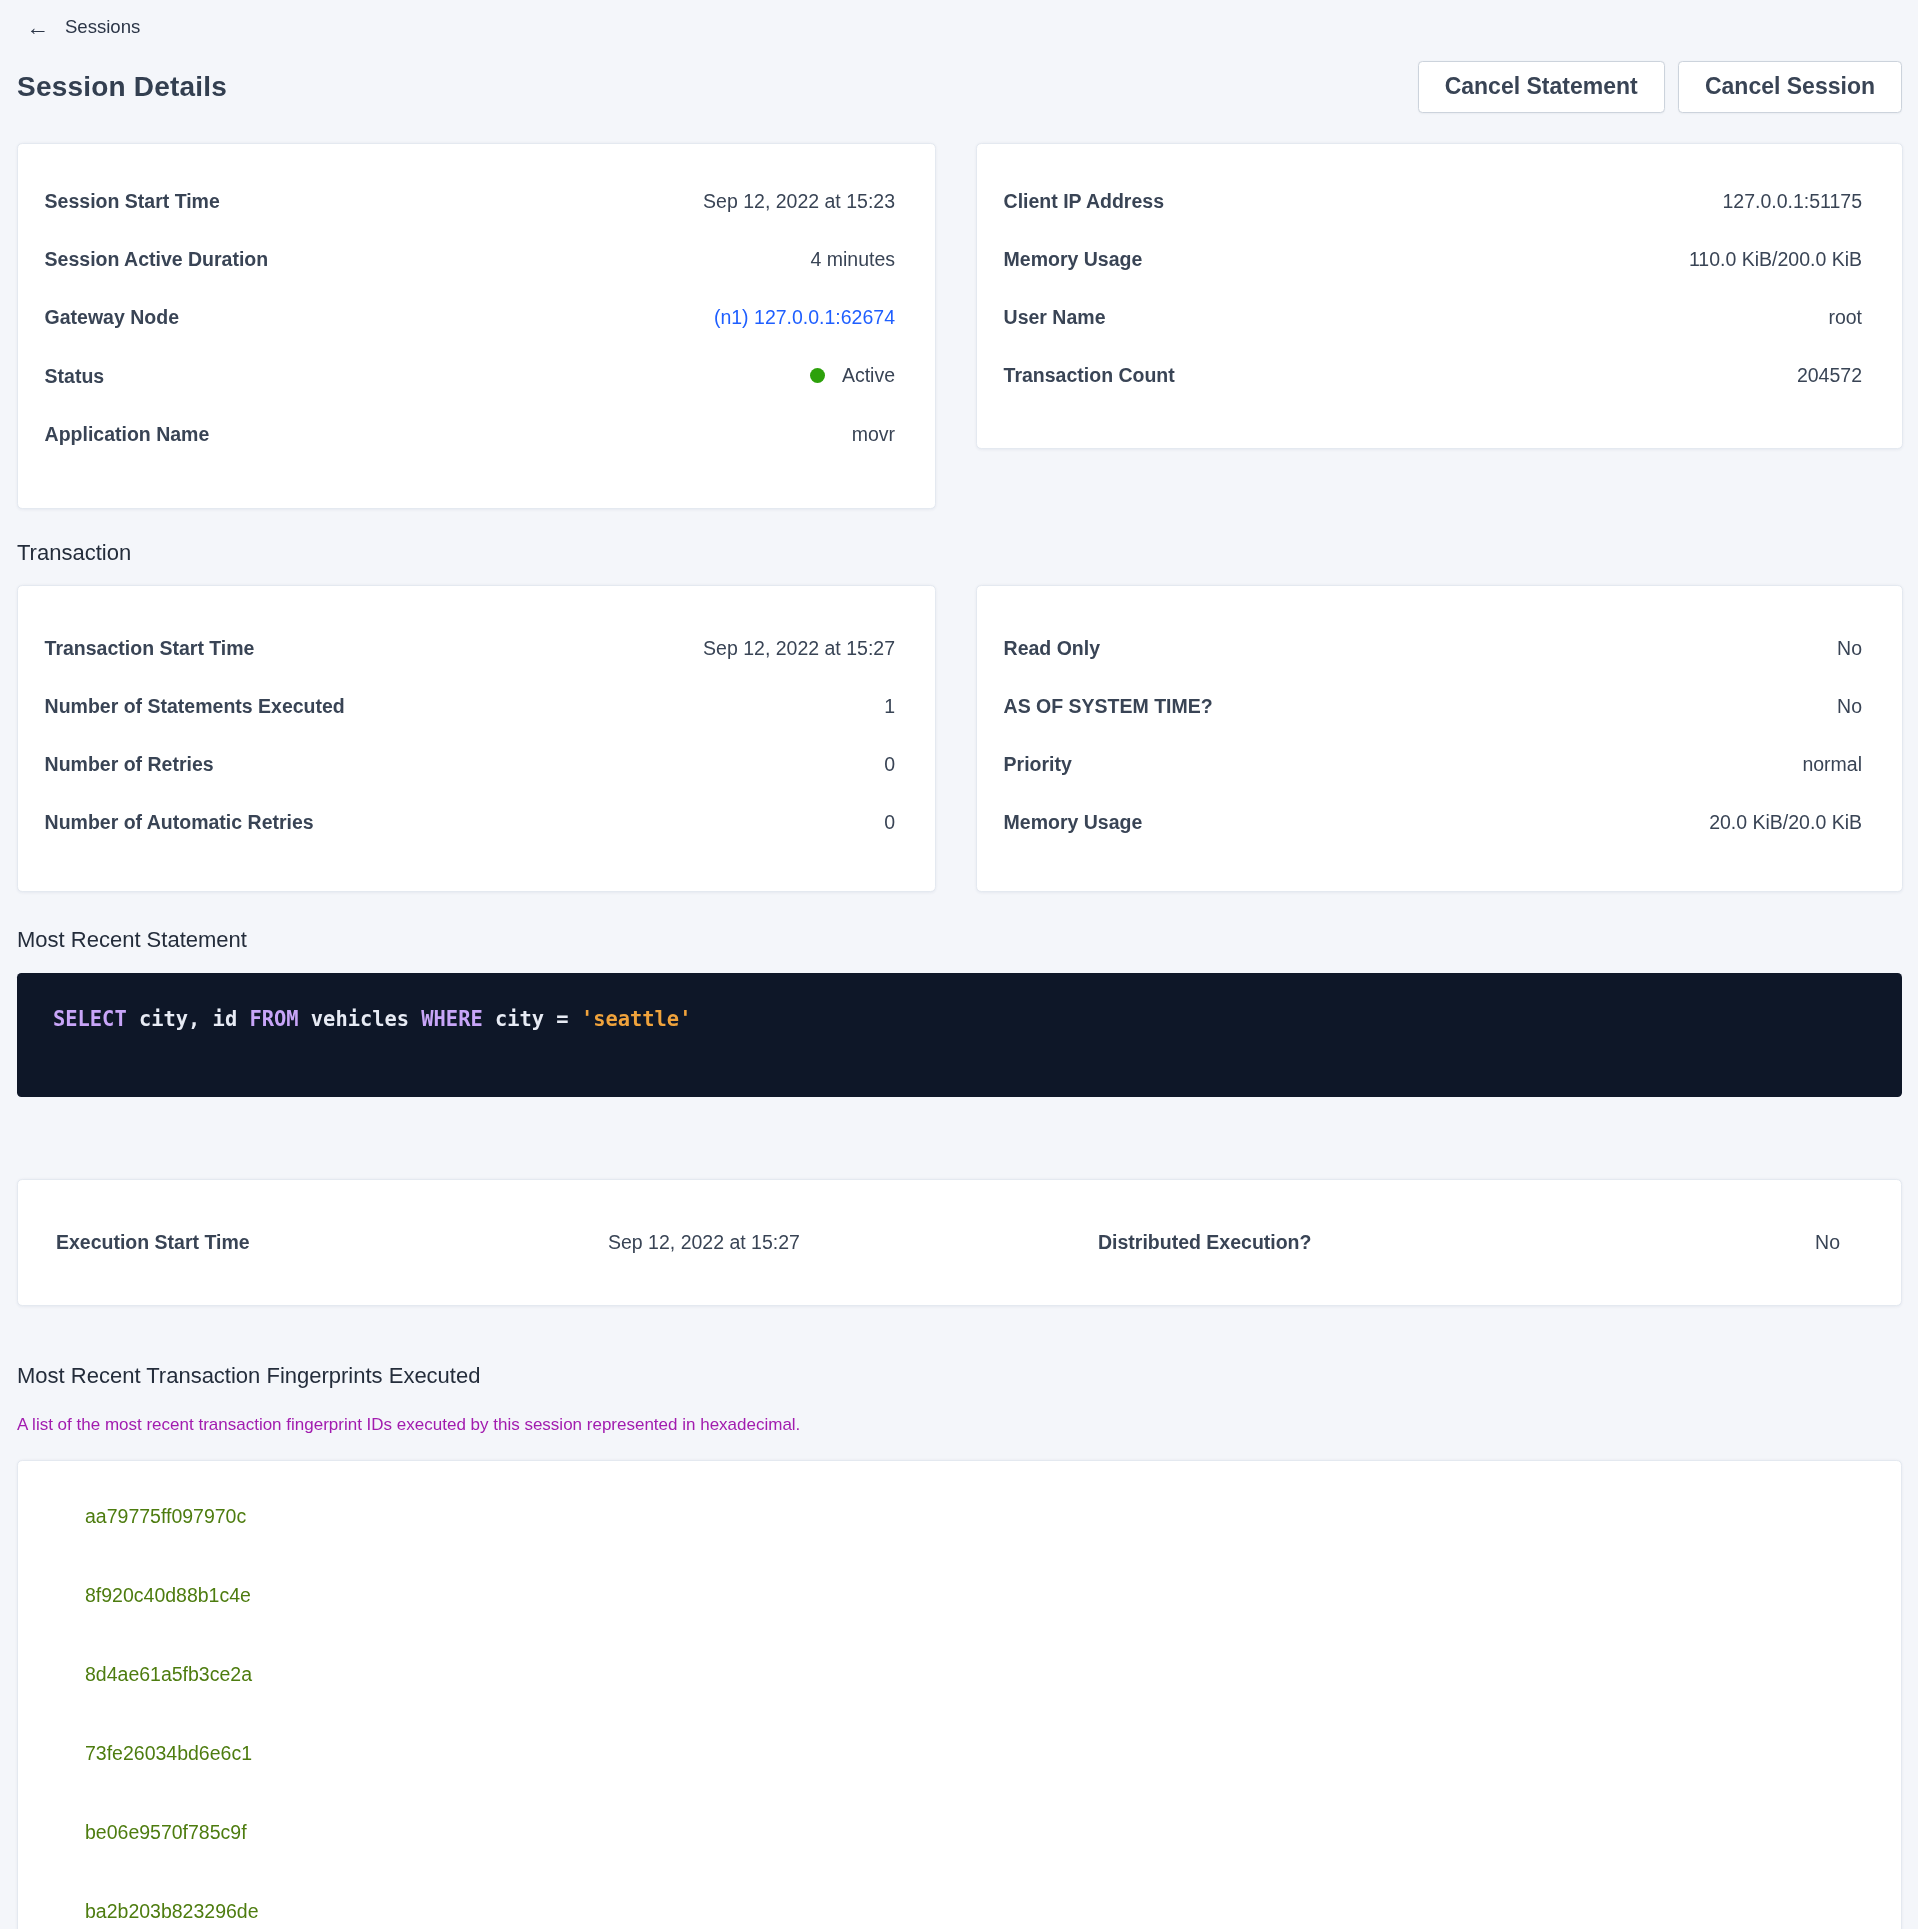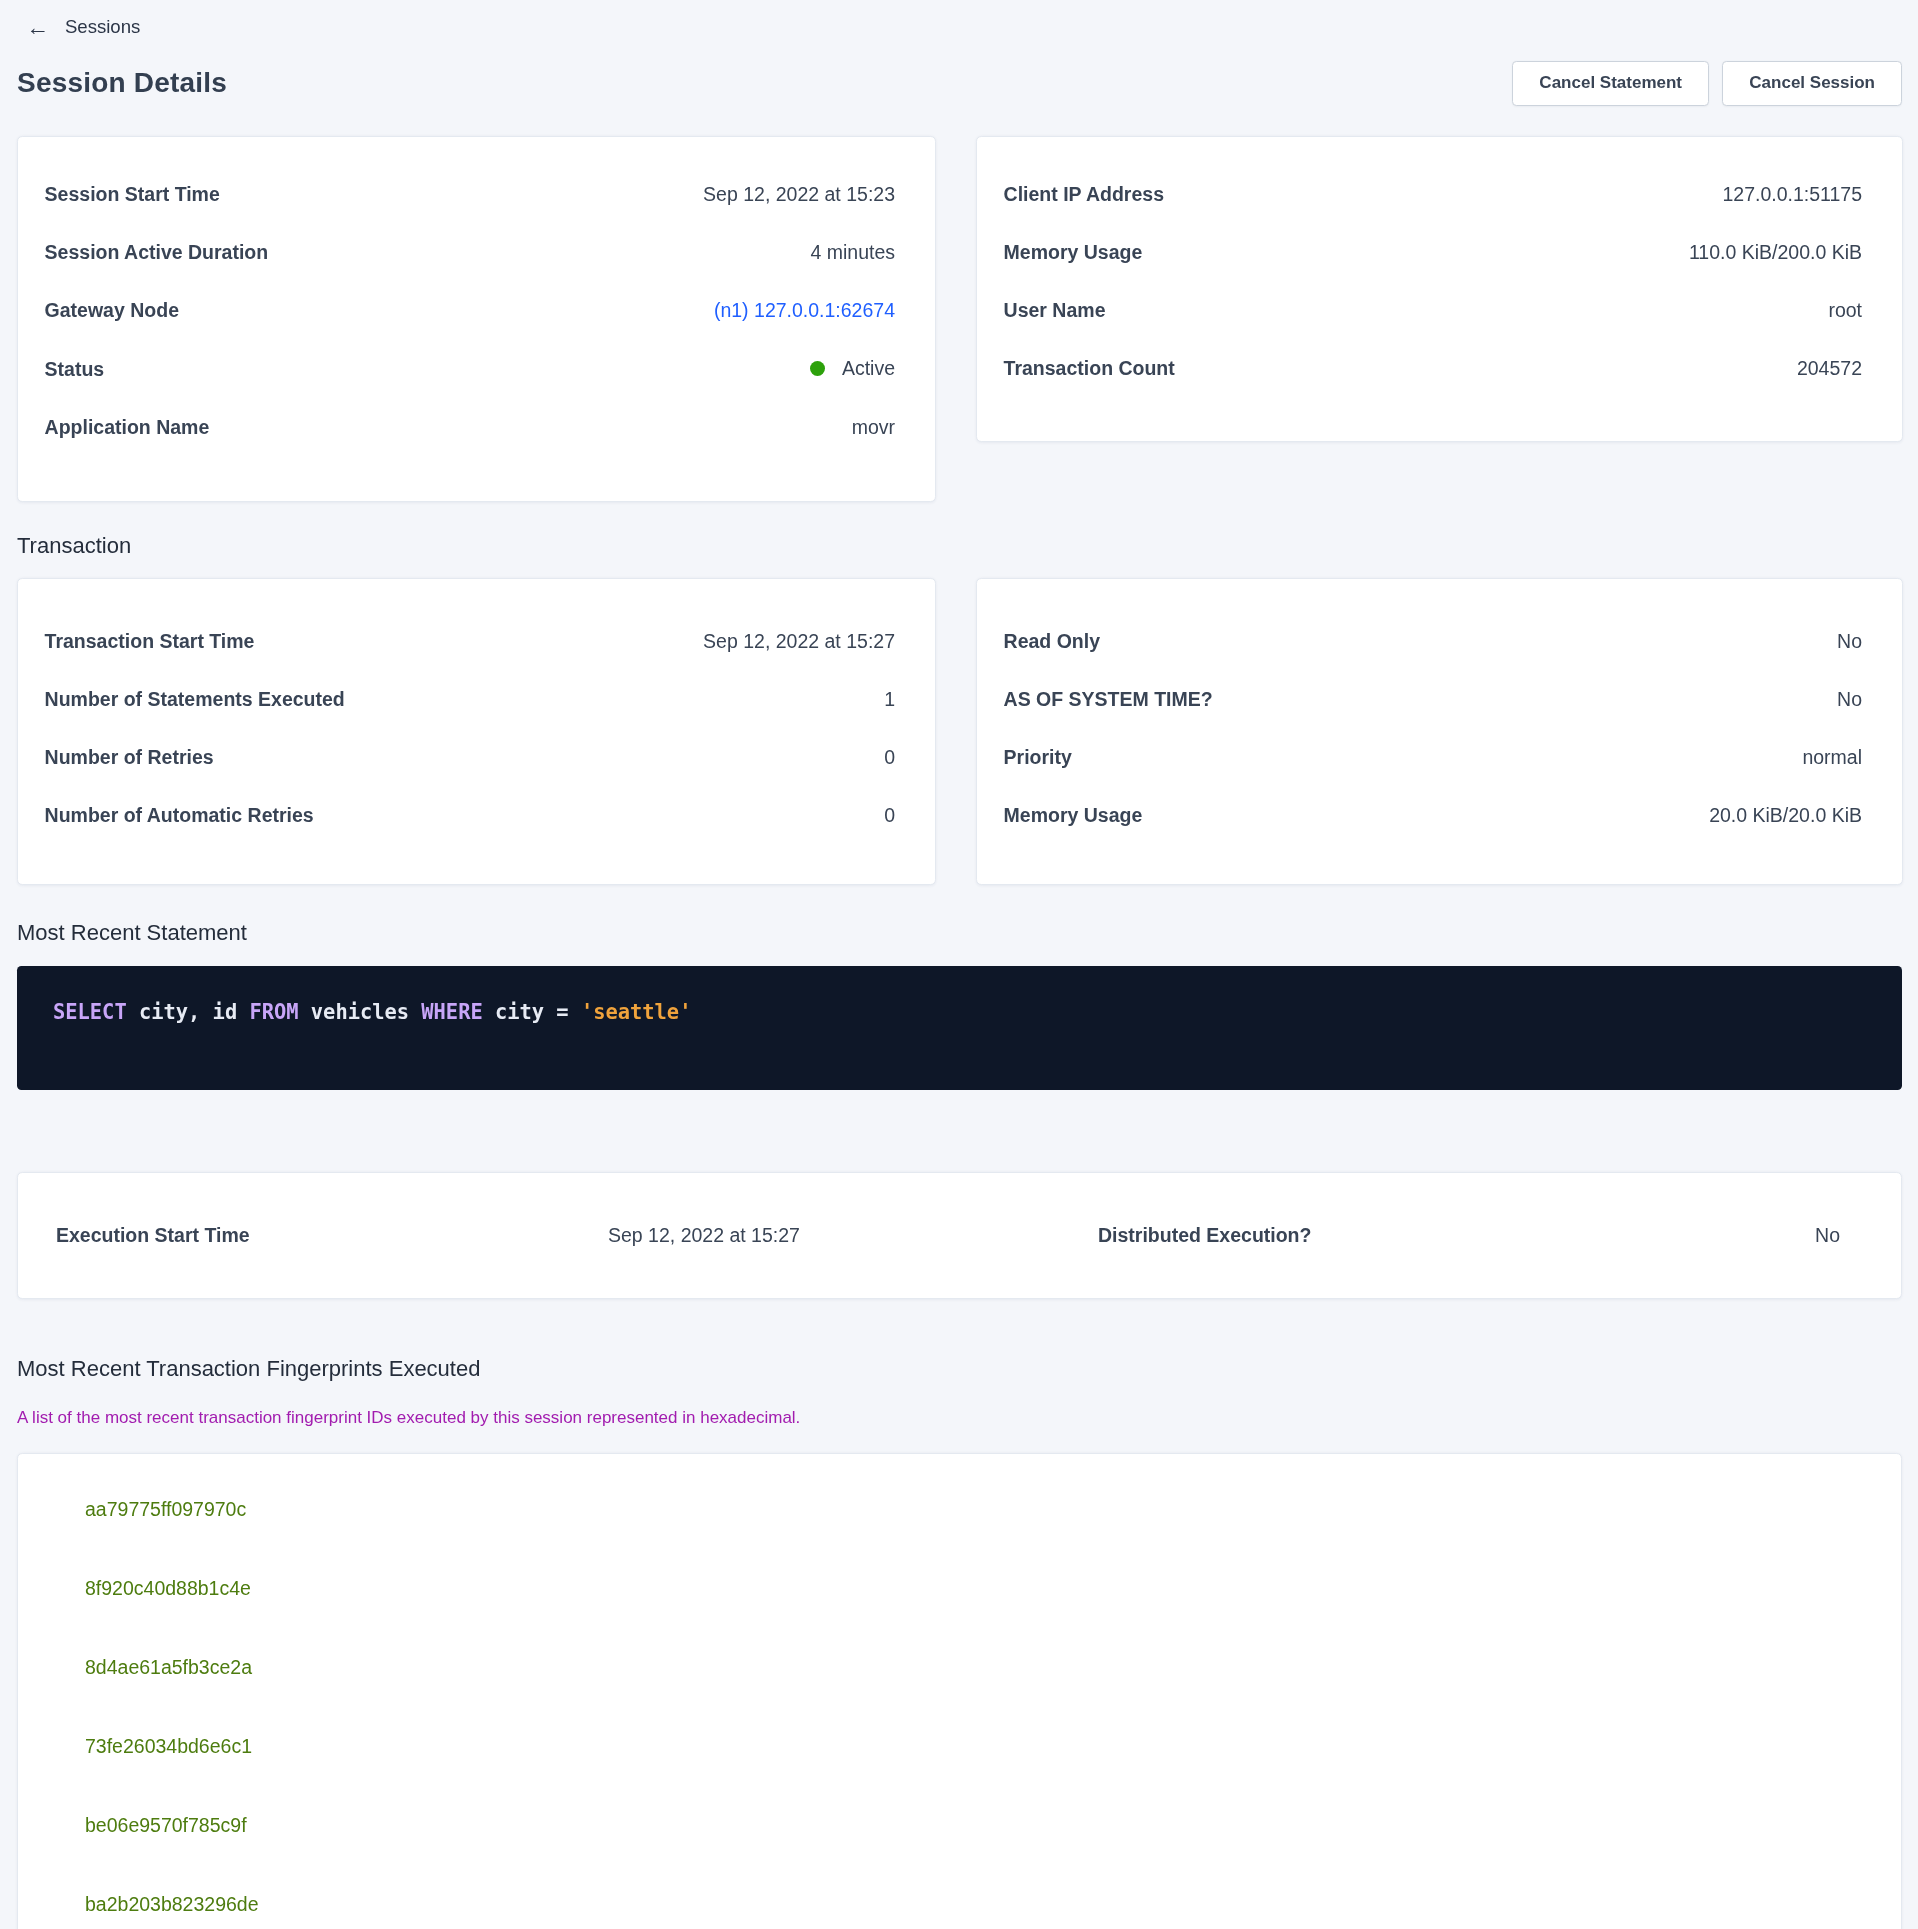--- a/index.html
+++ b/index.html
@@ -25,21 +25,21 @@
   
   .header-row { display:flex; justify-content:space-between; align-items:center; margin-bottom:30px; }
   .page-title { font-size:28px; font-weight:700; color:#333f50; letter-spacing:0.2px; }
   .header-actions { display:flex; gap:13.3px; }
   .btn {
     background:#ffffff;
     border:0.9px solid #ccd3dc;
     border-radius:4.4px;
     box-shadow:0 0.9px 1.8px rgba(60,80,110,0.06);
     font-family:"Liberation Sans", sans-serif;
-    font-size:17px; font-weight:700; color:#394455;
+    font-size:23px; font-weight:700; color:#394455;
     padding:11.5px 26px;
     cursor:pointer;
   }
 
   
   .card {
     background:#ffffff;
     border:0.9px solid #e4e9f0;
     border-radius:5.3px;
     box-shadow:0 0.9px 2.7px rgba(56,76,108,0.07);

